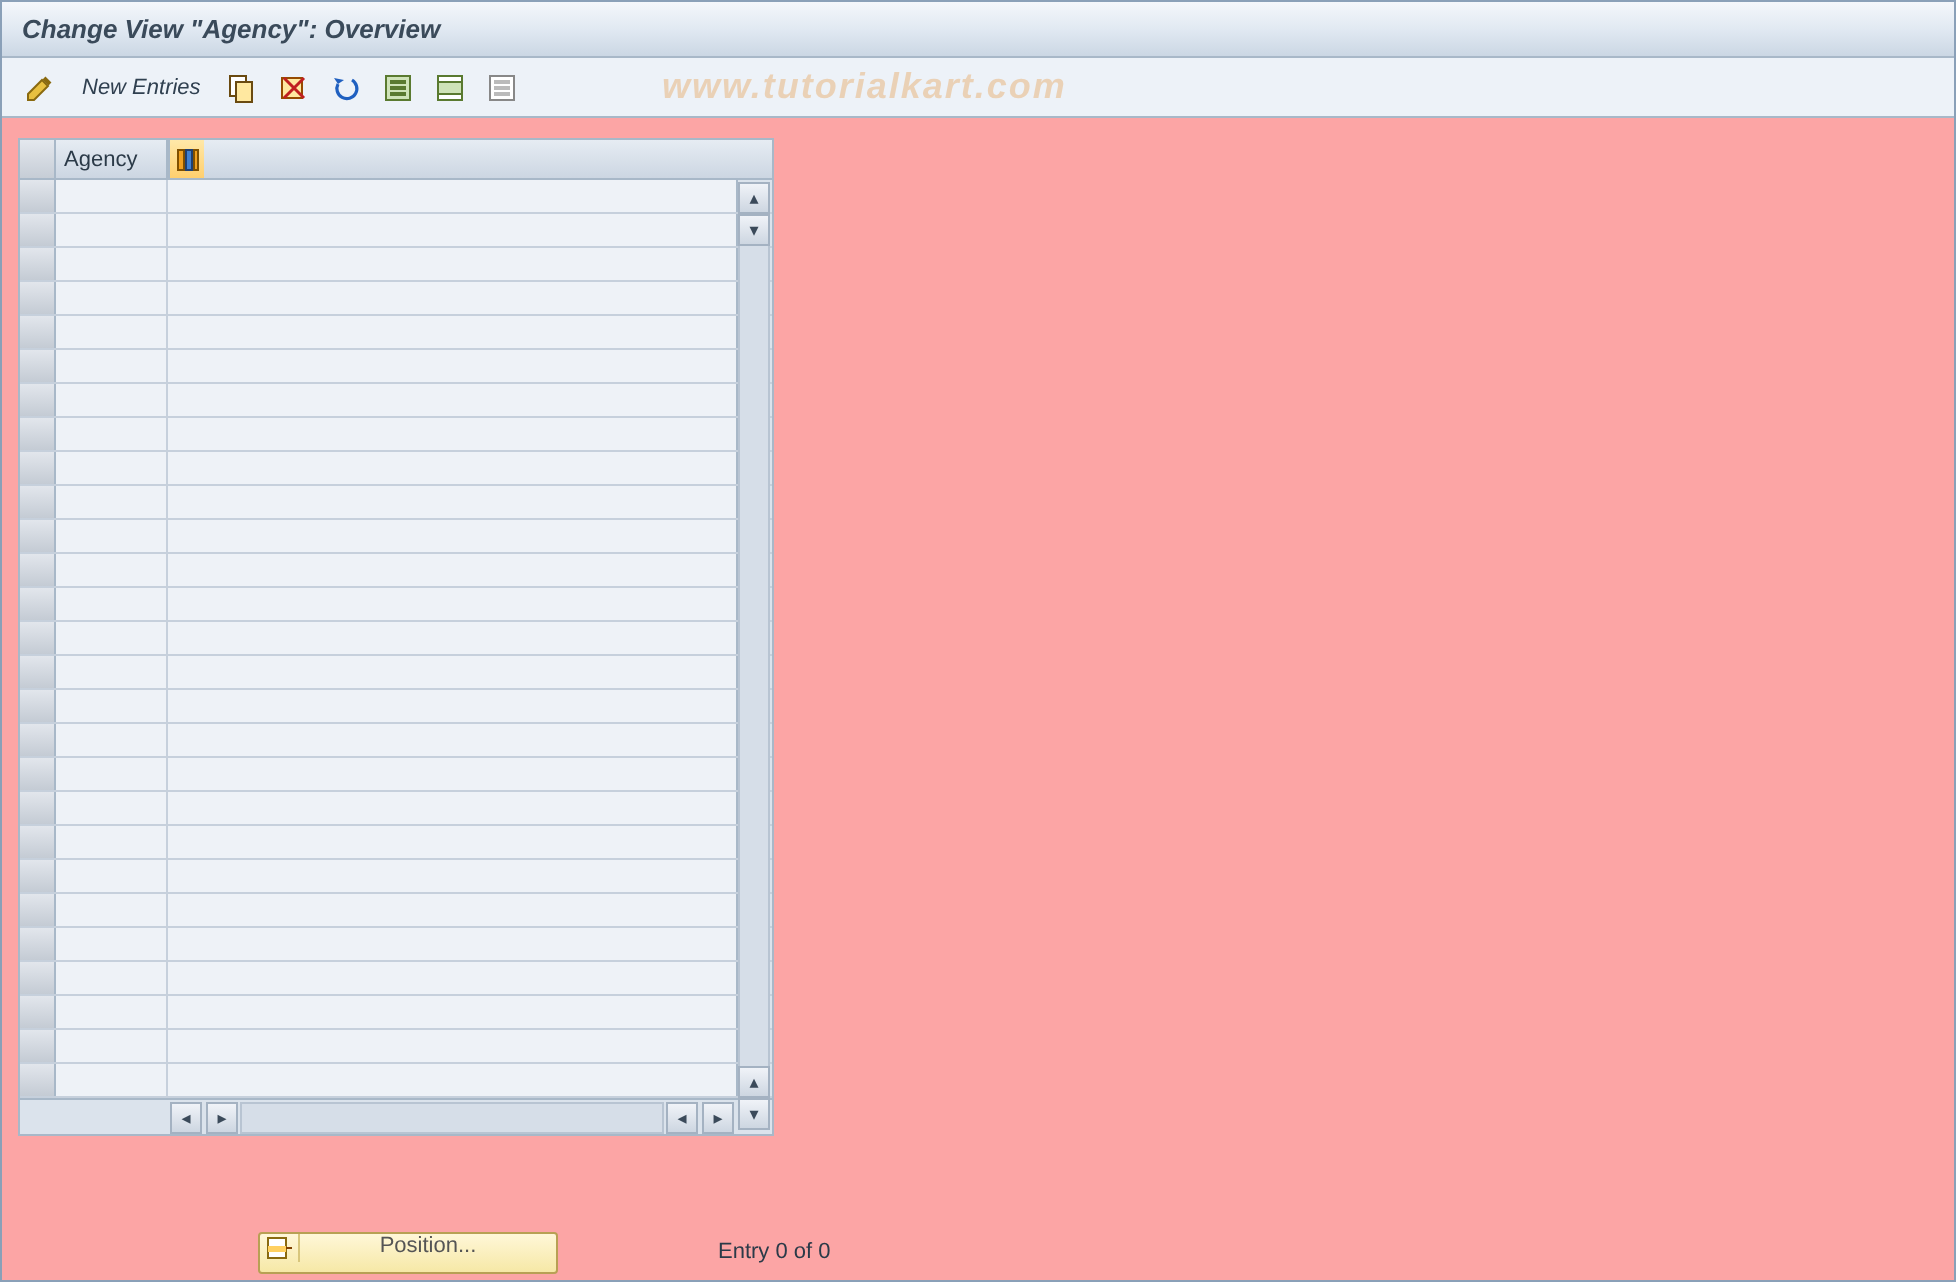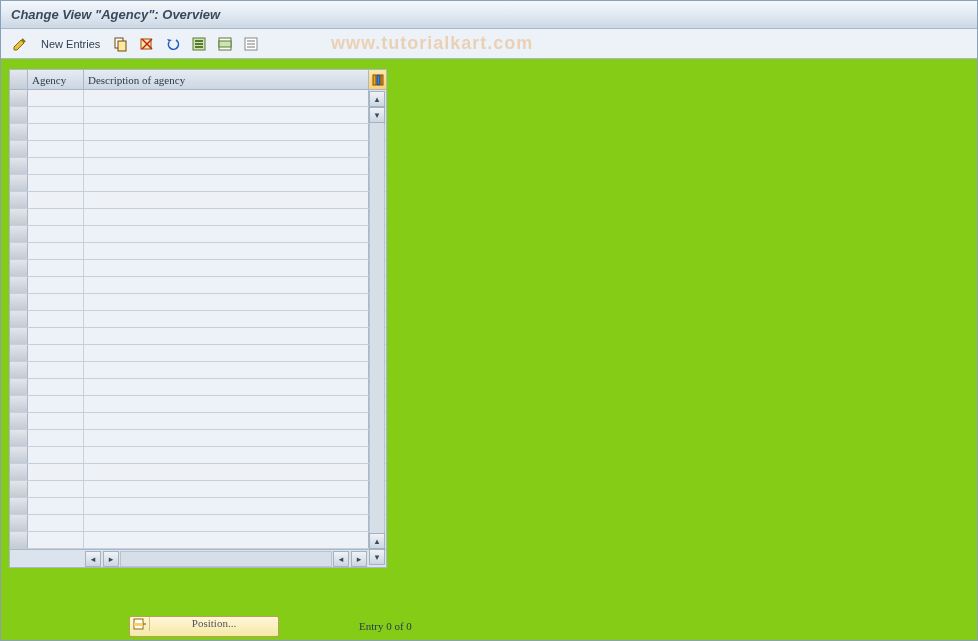--- a/index.html
+++ b/index.html
@@ -17,20 +17,21 @@
   .title-text { font-size: 13px; font-weight: bold; font-style: italic; color: #3a4a5a; }
 
   
   .toolbar {
     height: 30px;
     background: #edf2f8;
     border-bottom: 1px solid #a8b8c8;
     display: flex; align-items: center;
     padding: 0 8px;
     position: relative;
+    font-style: italic;
   }
   .tb-icon-btn, .tb-text-btn {
     display: flex; align-items: center; justify-content: center;
     height: 22px;
     margin-right: 4px;
     cursor: pointer;
   }
   .tb-icon-btn { width: 22px; }
   .tb-text-btn { padding: 0 6px; color: #304050; font-size: 11px; }
   .tb-icon-btn svg, .tb-icon-btn span { display:block; }
@@ -38,25 +39,24 @@
   .watermark {
     position: absolute; left: 290px; top: 4px;
     font-size: 18px; font-weight: bold; letter-spacing: 1px;
     color: rgba(230,150,60,0.35);
     pointer-events: none;
     margin-left: 40px;
   }
 
   
   .content {
-    background: #84cc16;
+    background: #fca5a5;
     height: calc(641px - 28px - 30px - 2px);
     padding: 10px 8px;
     position: relative;
-    font-family: Liberation Serif, serif;
   }
 
   
   .table-wrap {
     width: 378px;
     border: 1px solid #a8b8c8;
     background: #dbe3ec;
     position: relative;
   }
   .table-head {
@@ -229,23 +229,20 @@
   <div class="watermark">www.tutorialkart.com</div>
 </div>
 
 <div class="content">
 
   <div class="table-wrap">
     <div class="table-head">
       <div class="th-selcol"></div>
       <div class="th th-agency">
         <span>Agency</span>
-      </div>
-      <div class="th th-desc">
-        <span>Description of agency</span>
       </div>
       <div class="th-settings" title="Table Settings">
         <svg width="12" height="12" viewBox="0 0 12 12">
             <rect x="1" y="1" width="3" height="10" fill="#f0a020" stroke="#805000"></rect>
             <rect x="5" y="1" width="3" height="10" fill="#4080d0" stroke="#204070"></rect>
             <rect x="9" y="1" width="2" height="10" fill="#f0a020" stroke="#805000"></rect>
           </svg>
       </div>
     </div>
 

